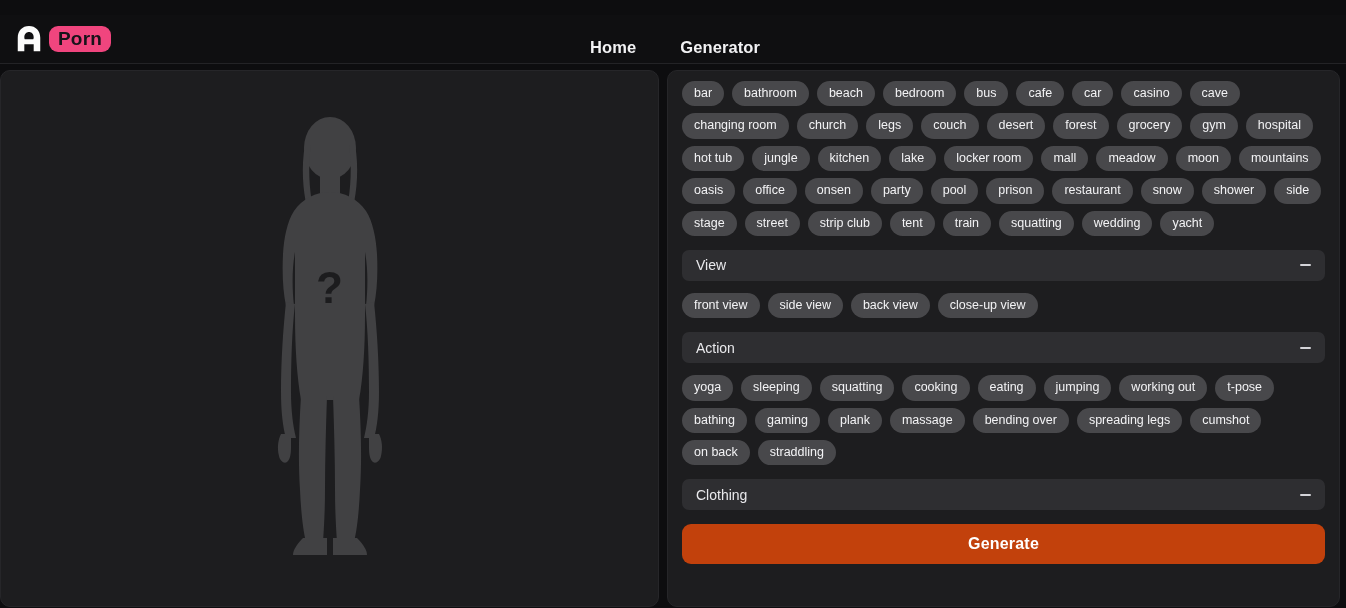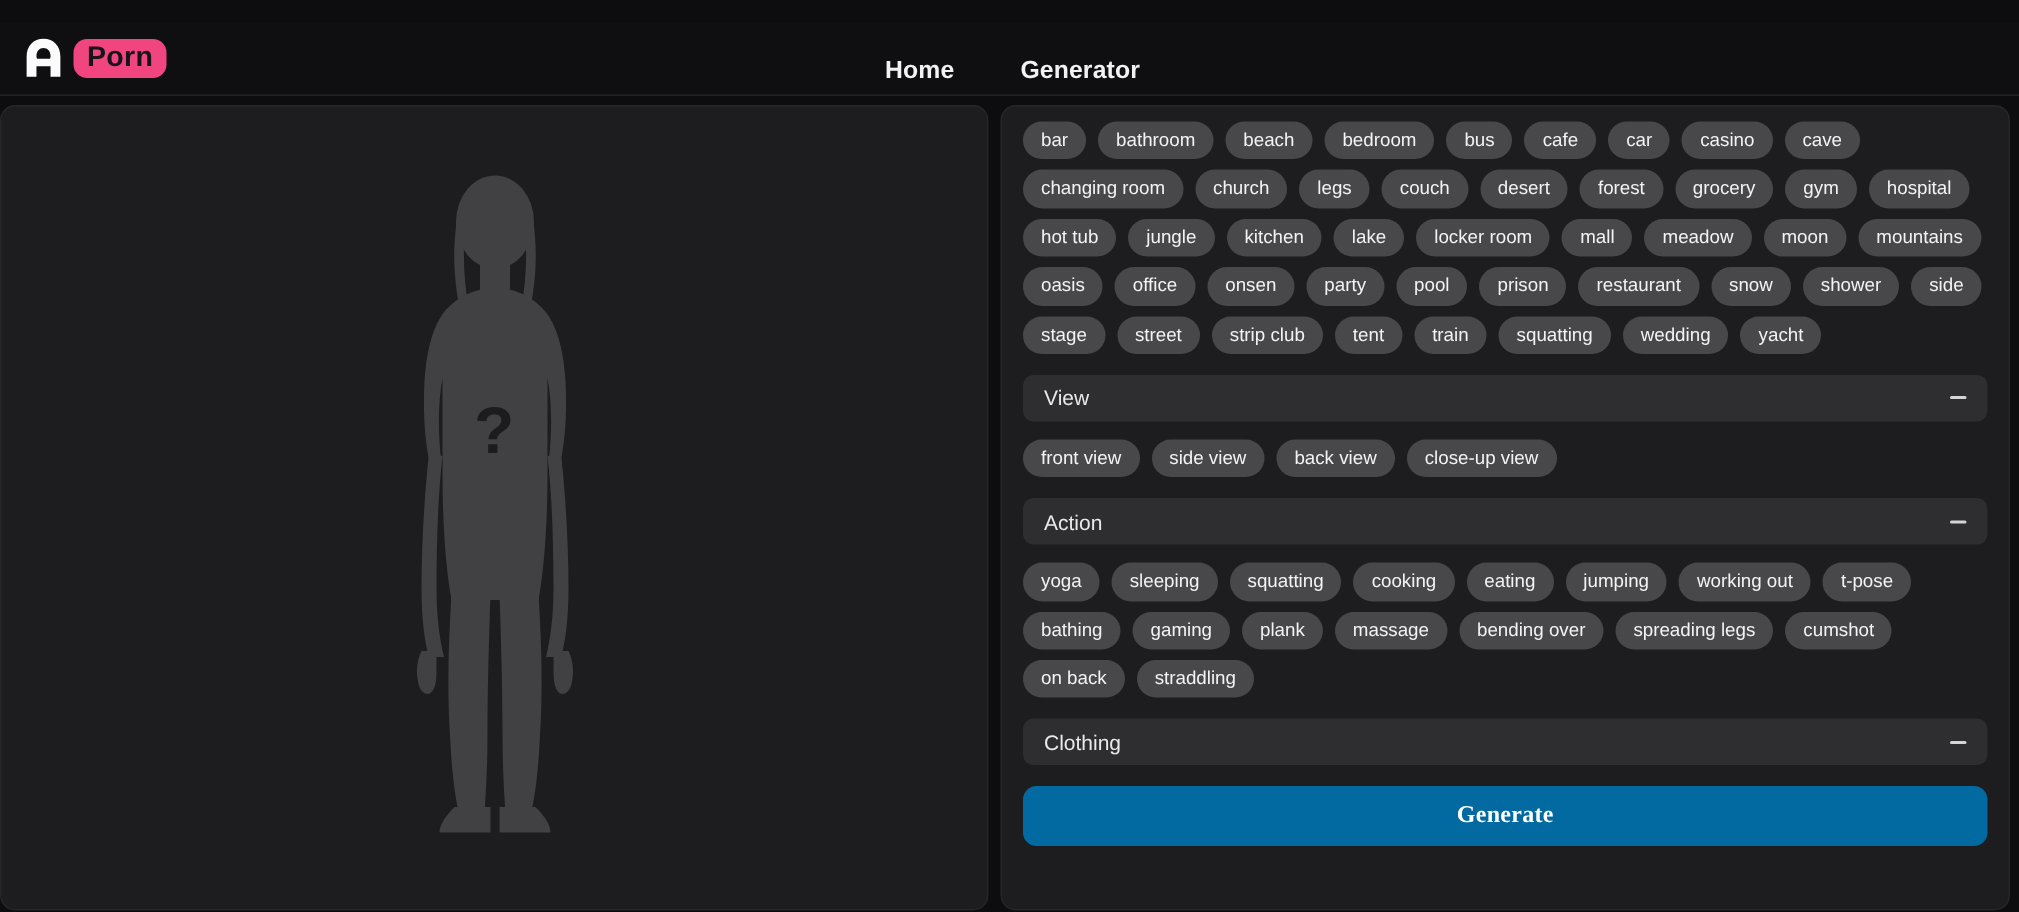--- a/index.html
+++ b/index.html
@@ -162,27 +162,27 @@
     display: flex;
     flex-wrap: wrap;
     gap: 7px 8px;
     padding-top: 12px;
   }
 
   .generate-button {
     margin-top: 14px;
     width: 100%;
     height: 40px;
-    background: #0369a1;
+    background: #c2410c;
     border: none;
     border-radius: 9px;
     color: #ffffff;
     font-size: 16px;
     font-weight: 700;
-    font-family: Liberation Serif, serif;
+    font-family: Liberation Sans, sans-serif;
     cursor: pointer;
     letter-spacing: .2px;
   }
 </style>
 </head>
 <body>
 
 <header class="site-header">
   <a class="logo">
     <svg class="logo-mark" viewBox="0 0 32 32">

